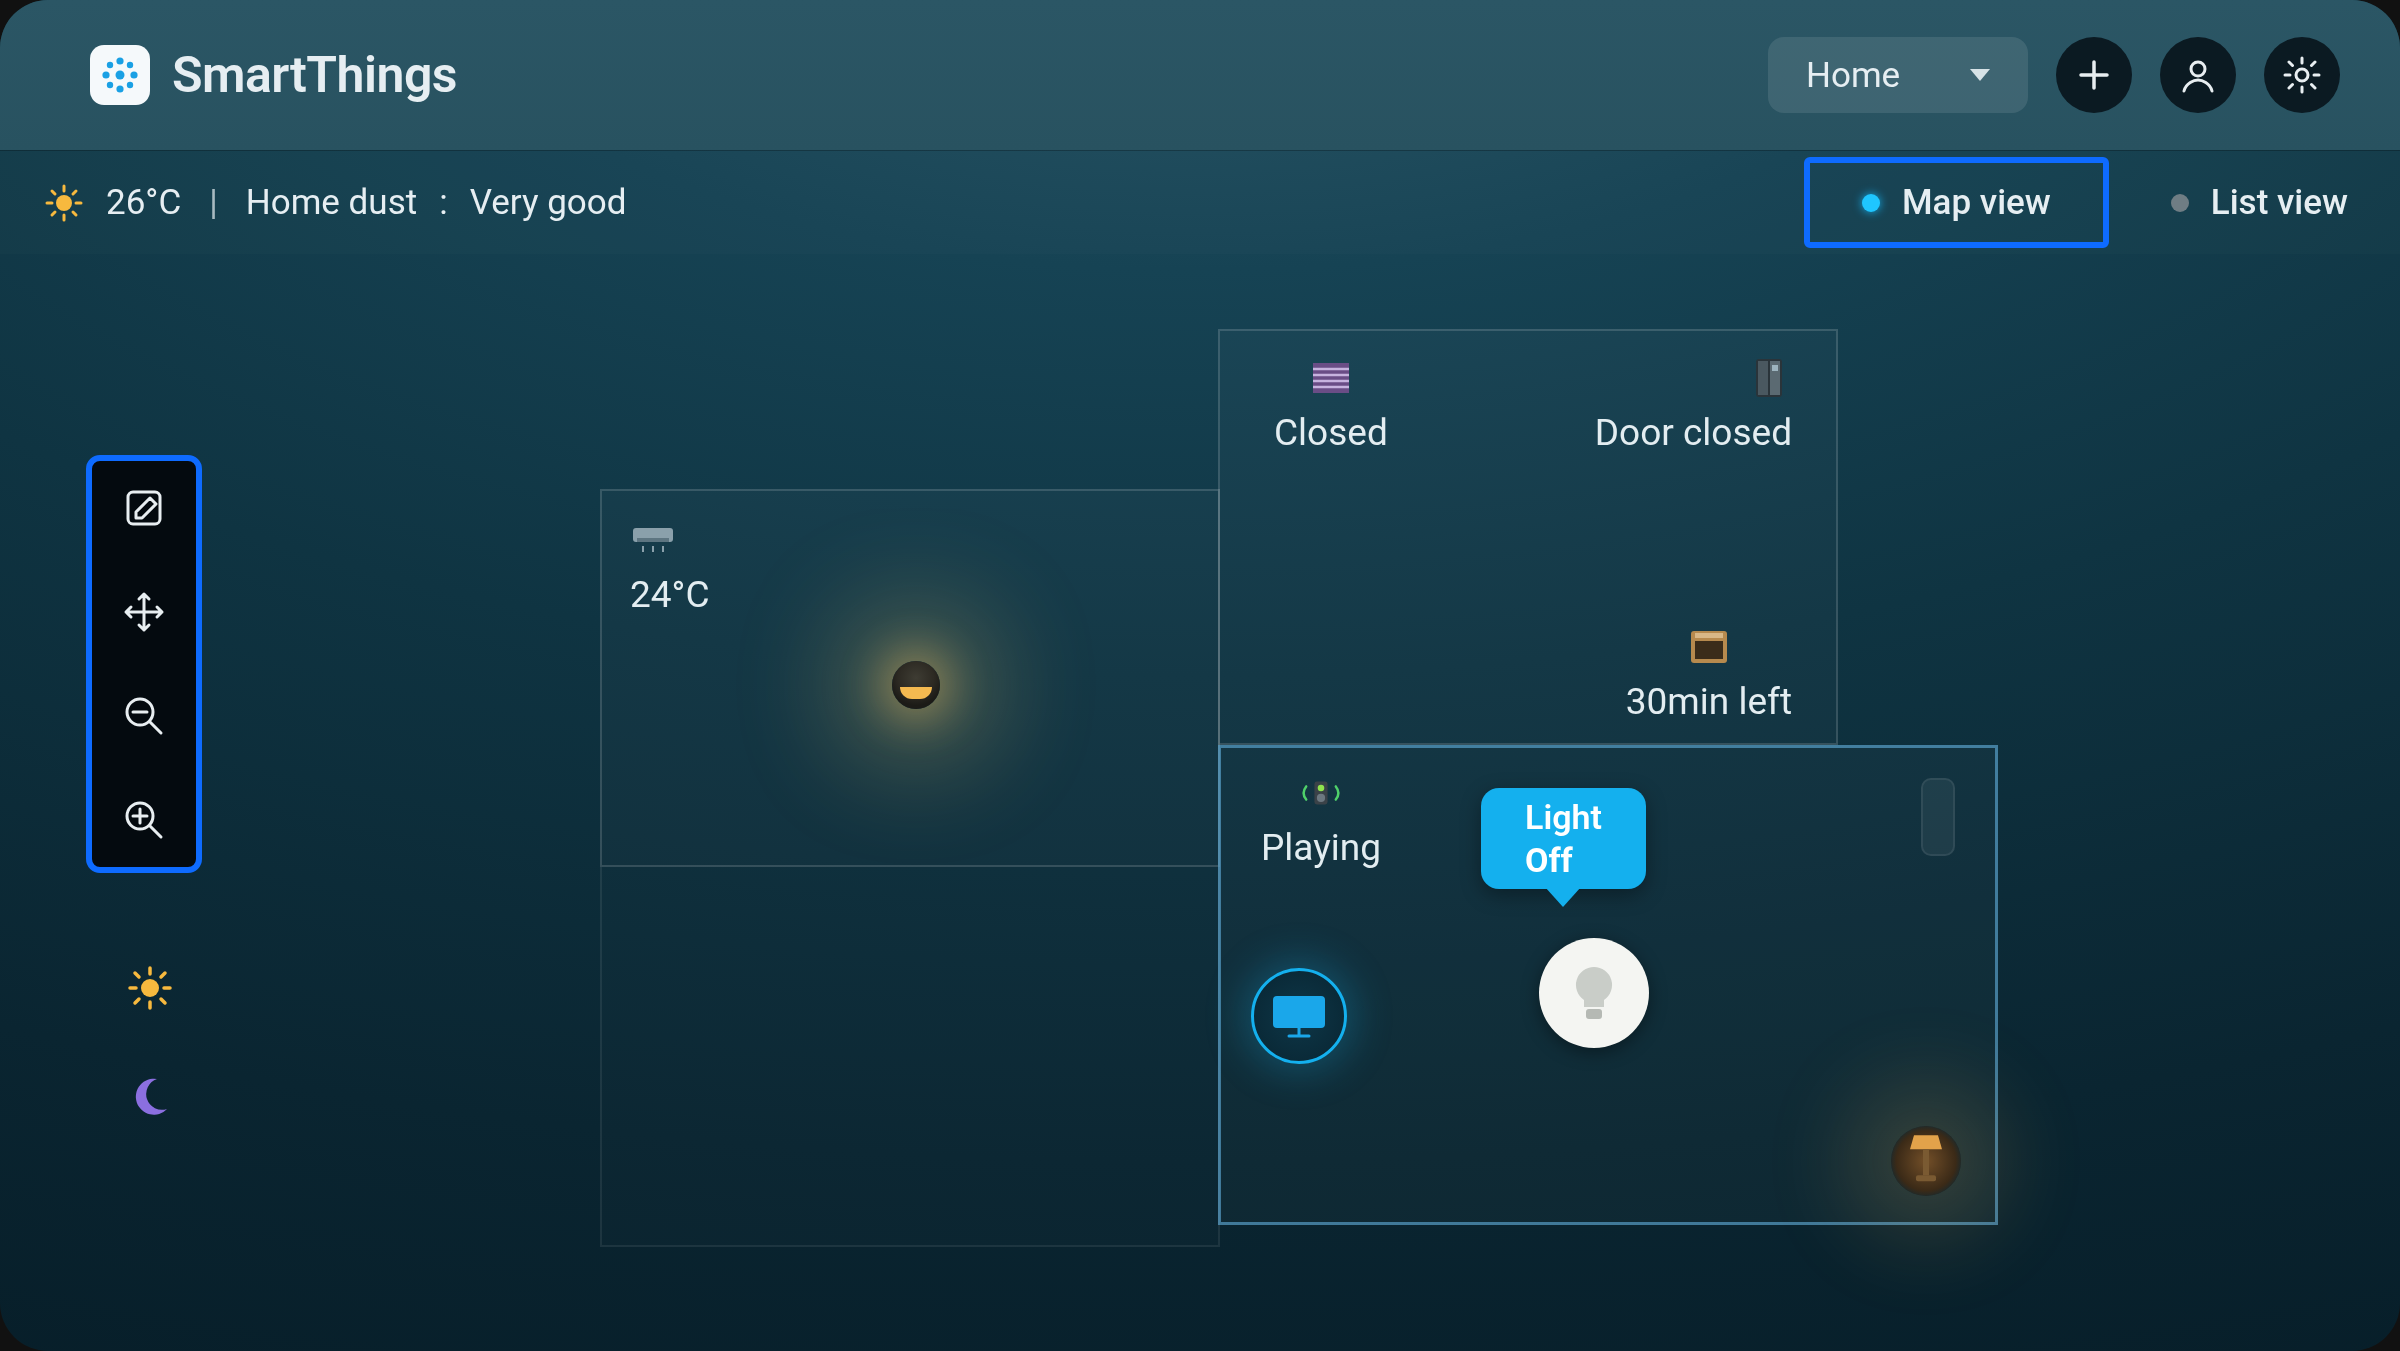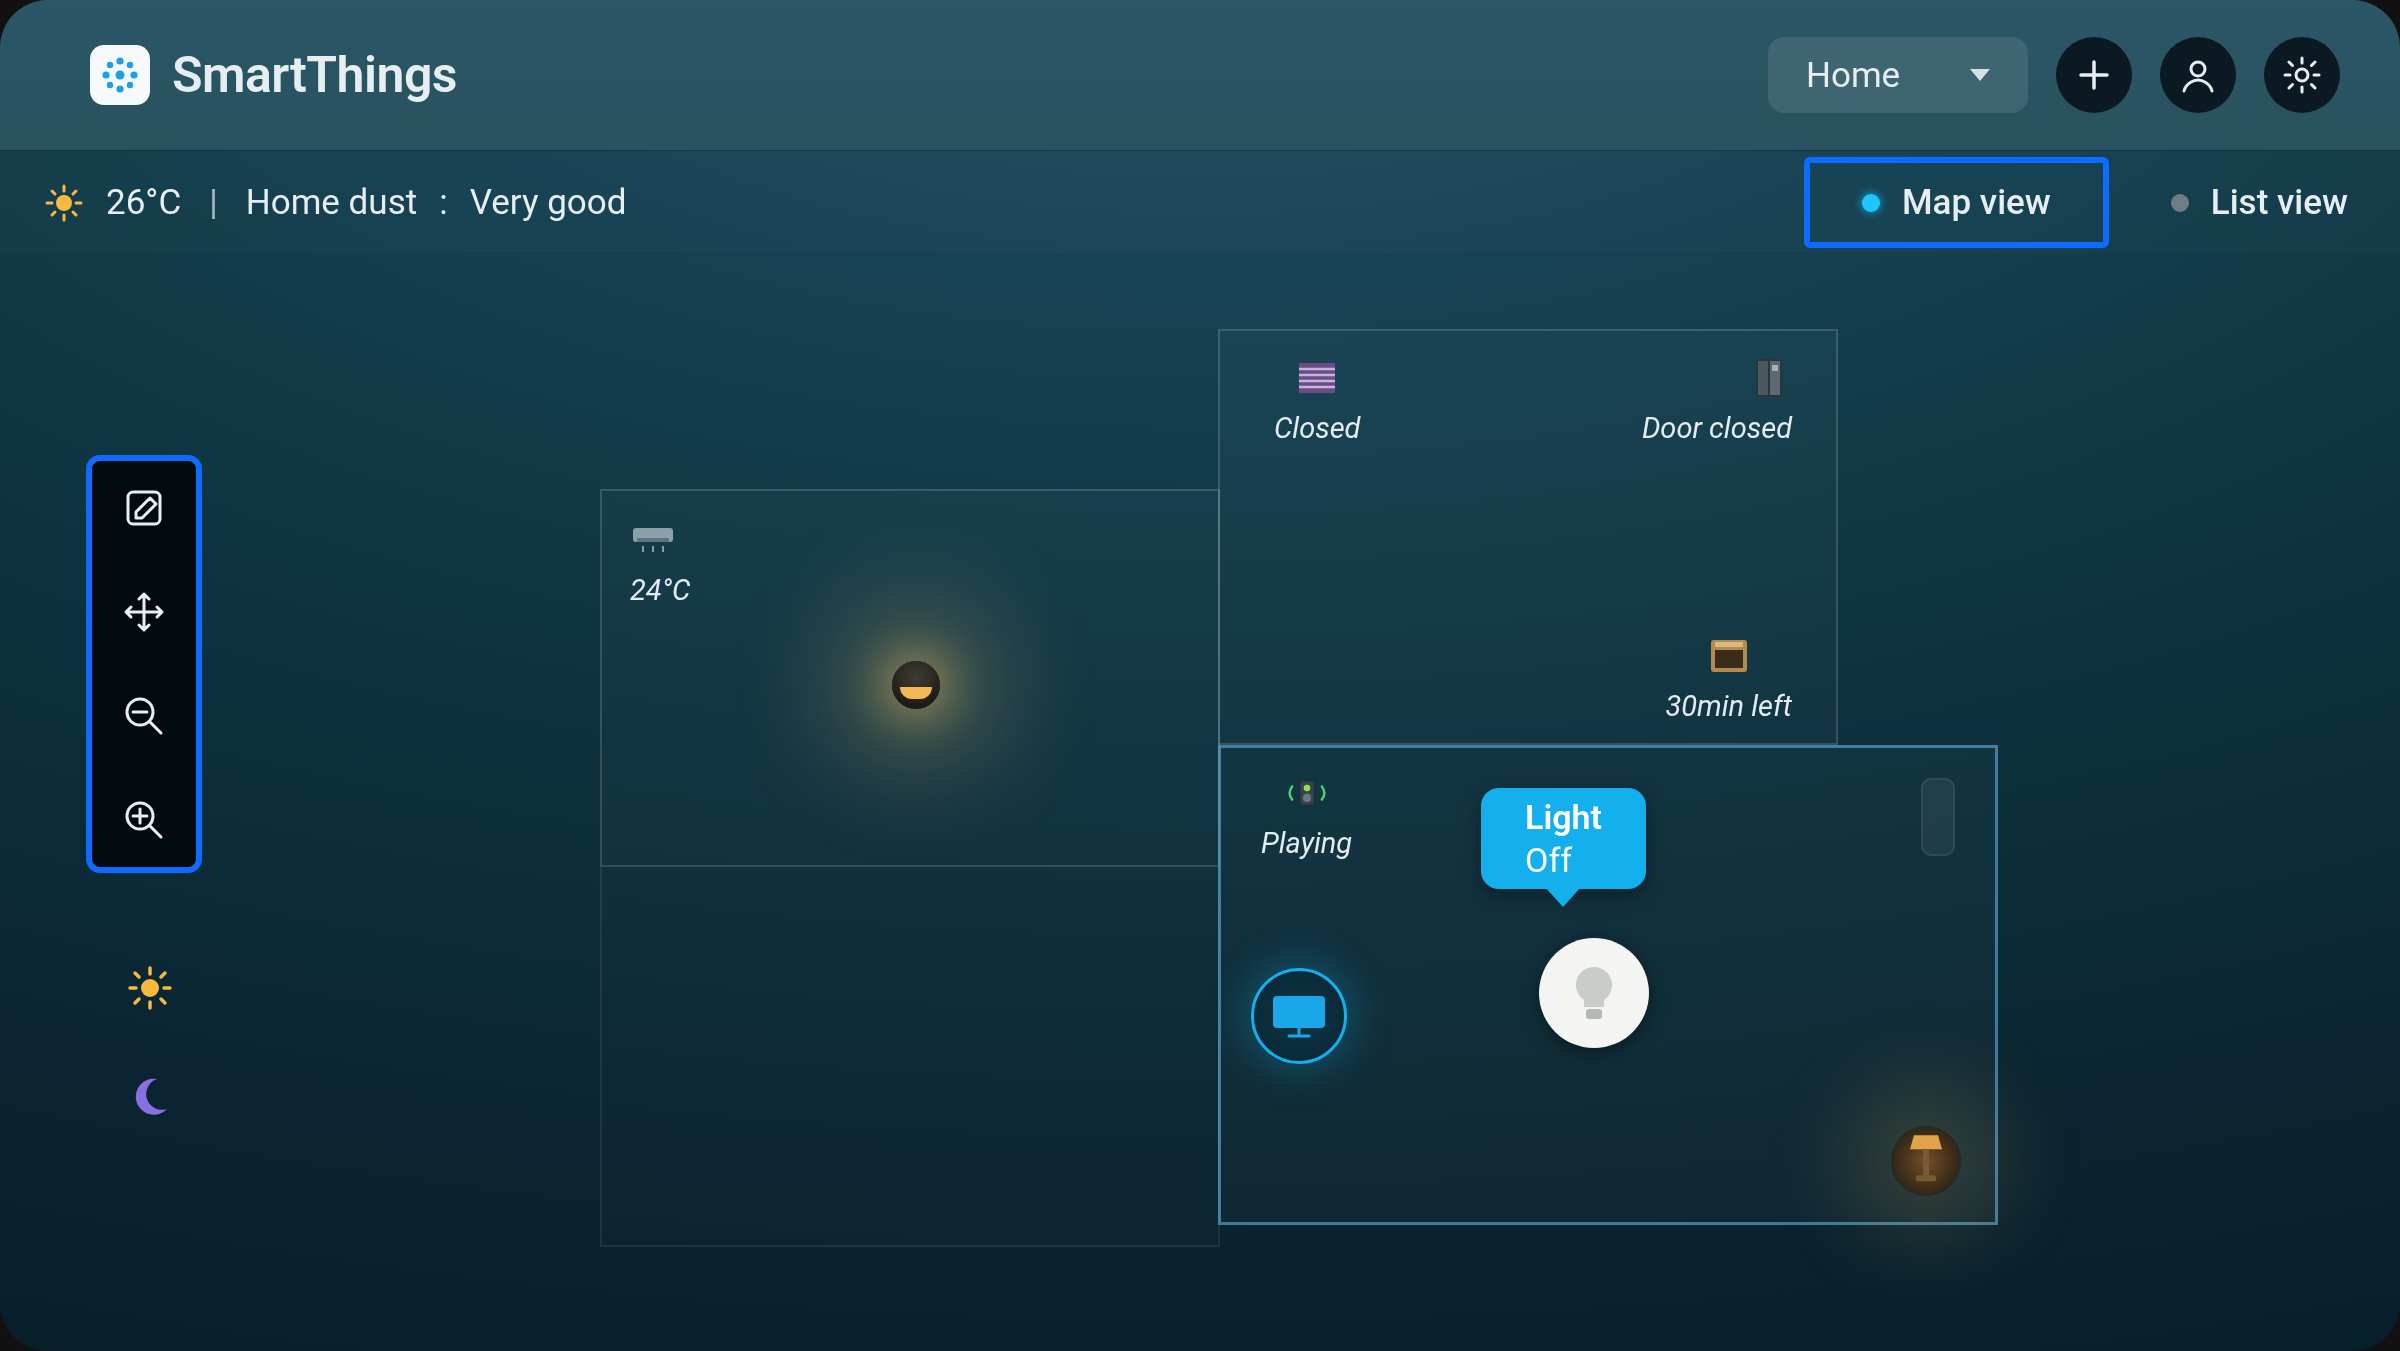--- a/index.html
+++ b/index.html
@@ -118,21 +118,21 @@
     position:absolute;
     border:2px solid var(--room-stroke);
     background: var(--room-fill);
   }
   .room.highlighted { border:3px solid rgba(106,188,237,0.55); }
 
   .device {
     position:absolute; display:flex; flex-direction:column; align-items:center; gap:10px;
     text-align:center;
   }
-  .device-label { font-size:29px; color:#e3edf1; white-space:nowrap;font-style:italic; }
+  .device-label { font-size:37px; color:#e3edf1; white-space:nowrap; }
 
   .glow-dot {
     position:absolute; width:48px; height:48px; border-radius:50%;
     background: radial-gradient(circle at 50% 35%, #3e3c33 0%, #2d2a23 45%, #1c1b17 70%);
     box-shadow: 0 0 110px 50px rgba(255,210,110,0.30), 0 0 40px 12px rgba(255,200,100,0.35);
   }
   .glow-dot::after {
     content:""; position:absolute; left:8px; right:8px; top:26px; height:12px;
     border-radius:0 0 20px 20px; background:#f4b950;
   }
@@ -156,21 +156,21 @@
     padding:8px 44px; border-radius:18px;
     font-size:34px; font-weight:600; text-align:left; line-height:1.25;
     box-shadow:0 6px 20px rgba(0,0,0,0.35);
   }
   .tooltip::after {
     content:""; position:absolute; left:50%; transform:translateX(-50%);
     bottom:-18px; width:0; height:0;
     border-left:18px solid transparent; border-right:18px solid transparent;
     border-top:20px solid var(--cyan);
   }
-  .tooltip .line2 { font-weight:400; }
+  .tooltip .line2 { font-weight:700; }
 
   .battery-pill {
     position:absolute; width:34px; height:78px; border-radius:10px;
     background: rgba(255,255,255,0.06);
     border:2px solid rgba(255,255,255,0.08);
   }
   .lamp-glow {
     position:absolute; width:70px; height:70px; border-radius:50%;
     background: radial-gradient(circle,#734f28 0%, #3b2a17 60%, transparent 80%);
     box-shadow:0 0 90px 40px rgba(255,190,90,0.18);

